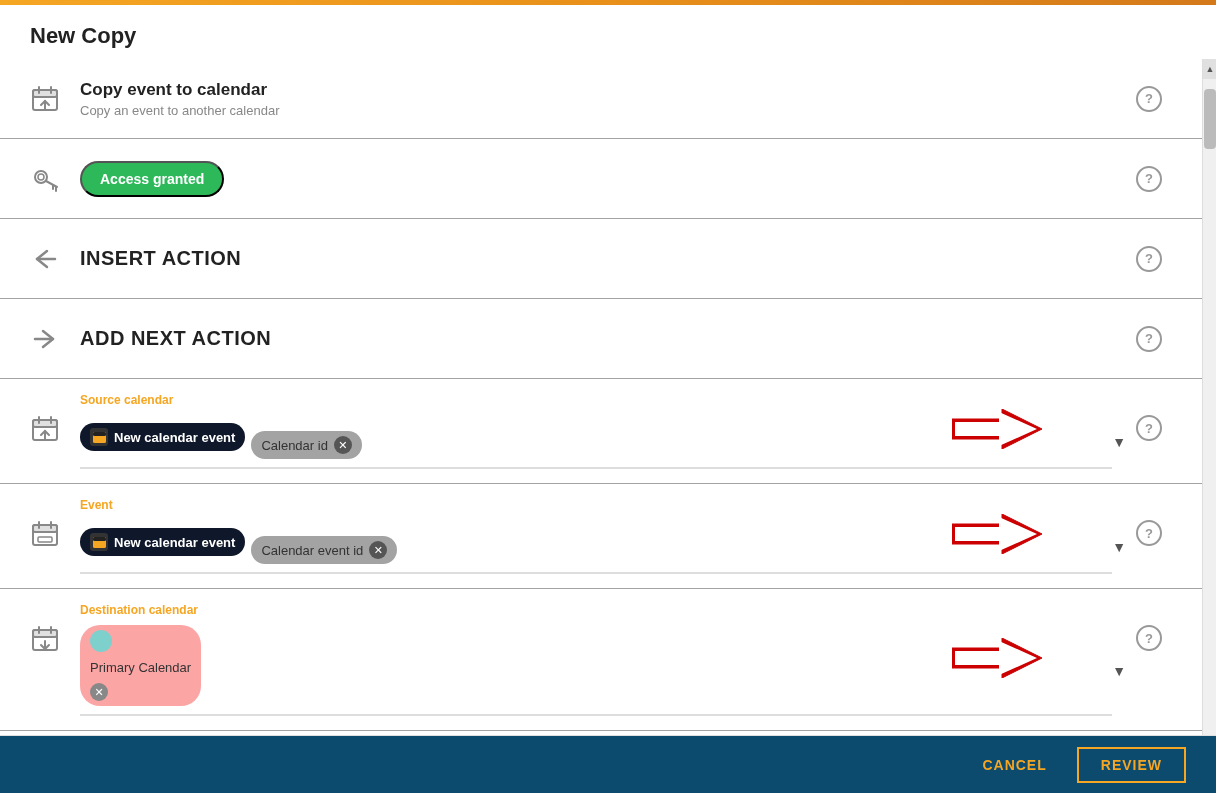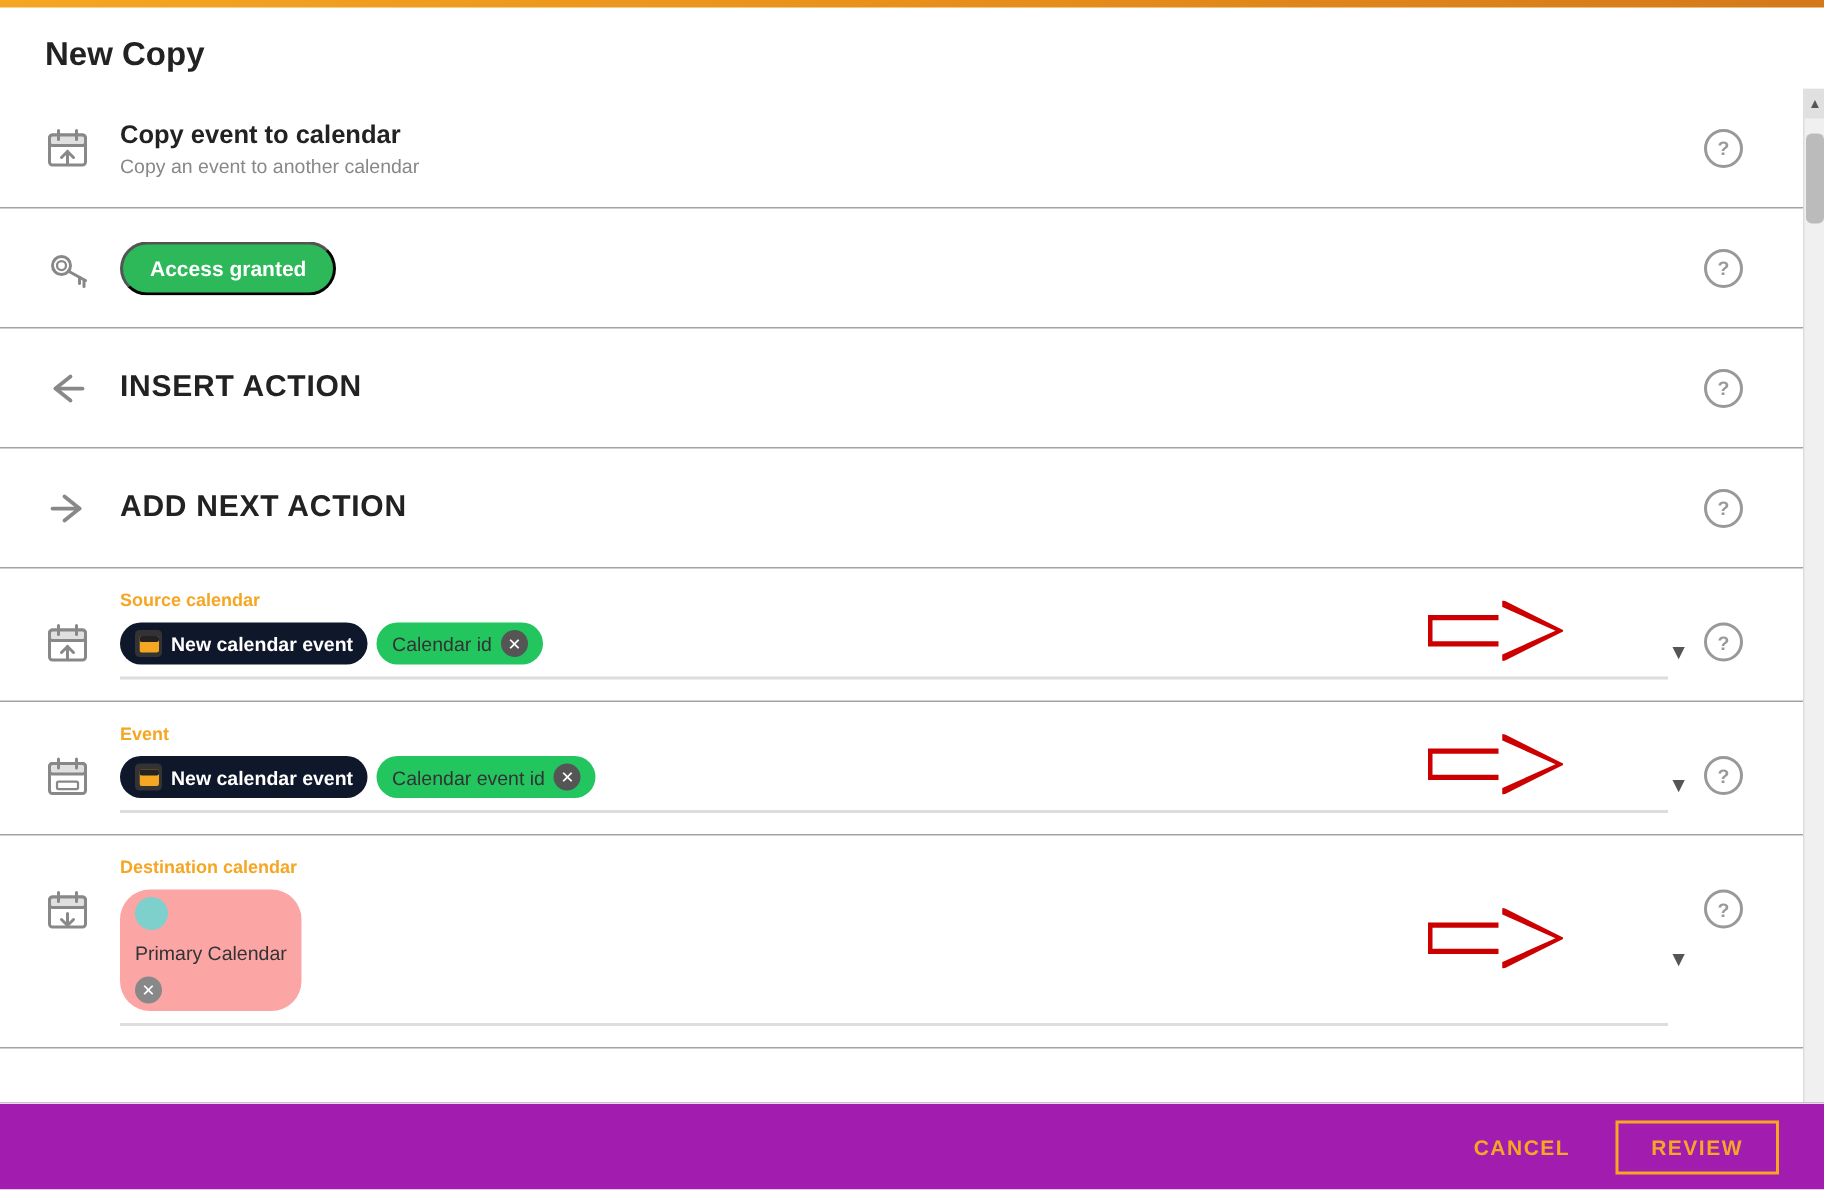--- a/index.html
+++ b/index.html
@@ -172,29 +172,30 @@
       background: #333;
       border-radius: 3px;
       display: flex;
       align-items: center;
       justify-content: center;
       font-size: 10px;
       color: #f5a623;
     }
 
     .token-gray {
-      background: #22c55e;
+      background: #a3a3a3;
       border-radius: 20px;
       padding: 5px 10px;
       font-size: 13px;
       color: #333;
       display: flex;
       align-items: center;
       gap: 6px;
       cursor: pointer;
+      margin-top: 16px;
     }
 
     .token-x {
       width: 18px;
       height: 18px;
       border-radius: 50%;
       background: #555;
       color: #fff;
       display: flex;
       align-items: center;
@@ -230,21 +231,21 @@
       background: #7dd0cc;
       flex-shrink: 0;
     }
 
     .footer-bar {
       position: absolute;
       bottom: 0;
       left: 0;
       right: 0;
       height: 58px;
-      background: #a21caf;
+      background: #0c4a6e;
       border-top: 1px solid #e0e0e0;
       display: flex;
       align-items: center;
       justify-content: flex-end;
       padding: 0 30px;
       gap: 30px;
     }
 
     .cancel-btn {
       background: none;

